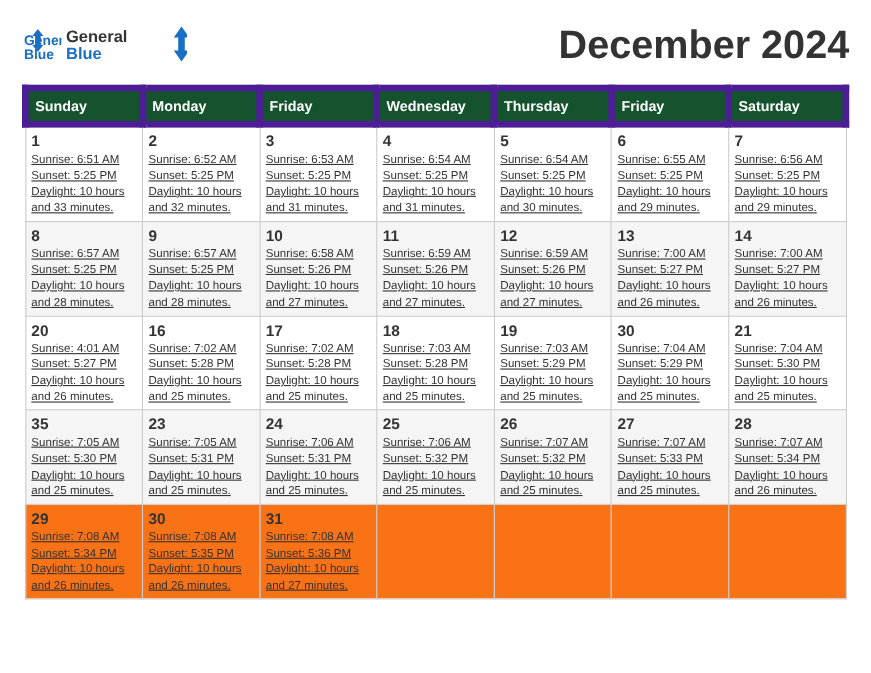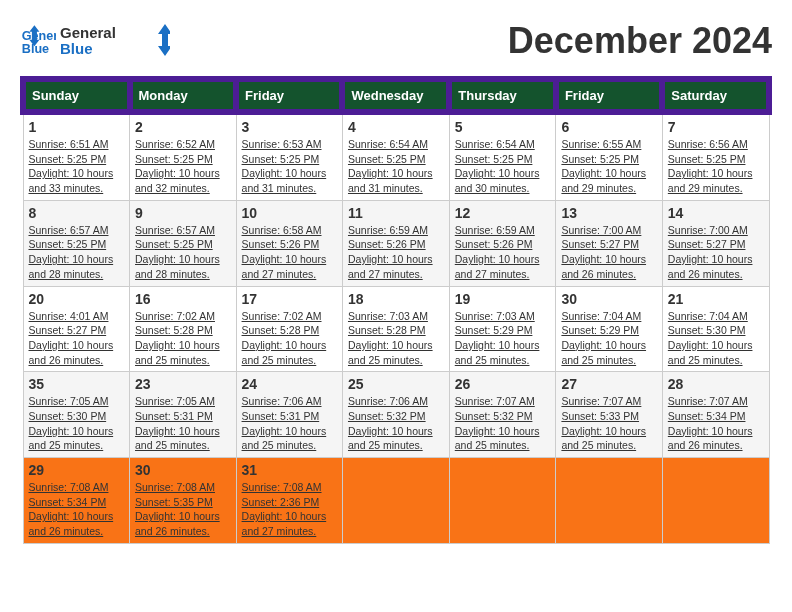--- a/index.html
+++ b/index.html
@@ -365,21 +365,21 @@
         <div class="cell-content">
           <span>Sunrise: 7:08 AM</span><br>
           <span>Sunset: 5:35 PM</span><br>
           <span>Daylight: 10 hours and 26 minutes.</span>
         </div>
       </td>
         <td>
         <span class="day-num">31</span>
         <div class="cell-content">
           <span>Sunrise: 7:08 AM</span><br>
-          <span>Sunset: 2:36 PM</span><br>
+          <span>Sunset: 5:36 PM</span><br>
           <span>Daylight: 10 hours and 27 minutes.</span>
         </div>
       </td>
         <td class="empty-cell"></td>
         <td class="empty-cell"></td>
         <td class="empty-cell"></td>
         <td class="empty-cell"></td>
       </tr>
     </tbody>
 </table>

